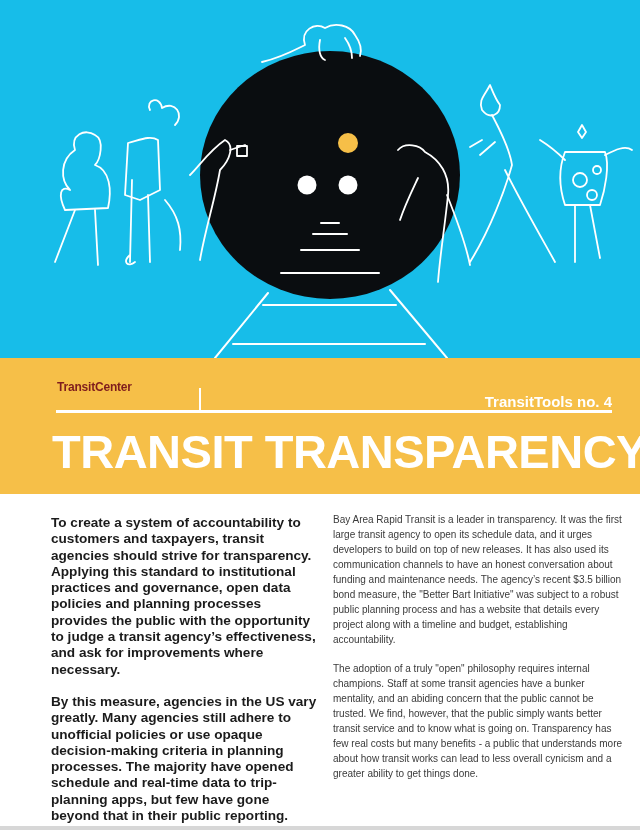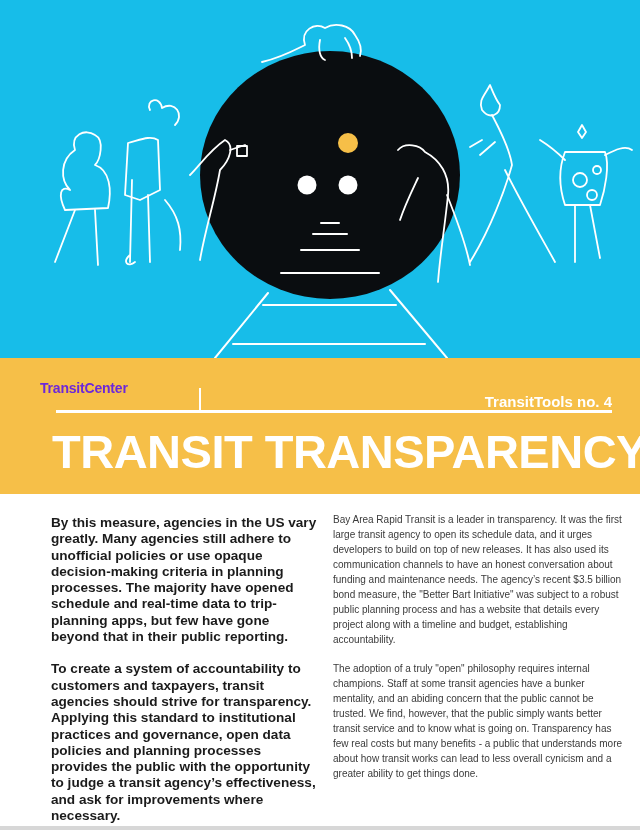--- a/index.html
+++ b/index.html
@@ -3,21 +3,21 @@
 <meta charset="utf-8">
 <style>
   * { box-sizing: border-box; margin: 0; padding: 0; }
   html, body { width: 640px; height: 830px; overflow: hidden; background: #ffffff; }
   body { font-family: "Liberation Sans", "DejaVu Sans", sans-serif; position: relative; }
 
   .hero { position: absolute; left: 0; top: 0; width: 640px; height: 358px; background: #17bde9; overflow: hidden; }
   .hero svg { position: absolute; left: 0; top: 0; }
 
   .banner { position: absolute; left: 0; top: 358px; width: 640px; height: 136px; background: #f6bf48; }
-  .brand { position: absolute; left: 40px; top: 22px; color: #6d28d9; font-weight: bold; font-size: 14px; letter-spacing: -0.2px; }
+  .brand { position: absolute; left: 57px; top: 22px; color: #7f1d1d; font-weight: bold; font-size: 12px; letter-spacing: -0.2px; }
   .brand-tick { position: absolute; left: 199px; top: 30px; width: 2px; height: 23px; background: #ffffff; }
   .series { position: absolute; right: 28px; top: 35px; color: #ffffff; font-weight: bold; font-size: 15px; }
   .rule { position: absolute; left: 56px; top: 52px; width: 556px; height: 3px; background: #ffffff; }
   .title { position: absolute; left: 52px; top: 66px; color: #ffffff; font-weight: bold; font-size: 47px; letter-spacing: -0.5px; white-space: nowrap; }
 
   .col-left { position: absolute; left: 51px; top: 515px; width: 270px; color: #1b1b1b; font-weight: bold; font-size: 13.6px; line-height: 16.3px; }
   .col-left p { margin-bottom: 16px; }
   .col-right { position: absolute; left: 333px; top: 512px; width: 295px; color: #3a3a3a; font-size: 10px; line-height: 15px; }
   .col-right p { margin-bottom: 14px; }
 
@@ -84,22 +84,22 @@
 
 <div class="banner">
   <div class="brand">TransitCenter</div>
   <div class="brand-tick"></div>
   <div class="series">TransitTools no. 4</div>
   <div class="rule"></div>
   <div class="title">TRANSIT TRANSPARENCY</div>
 </div>
 
 <div class="col-left">
+  <p>To create a system of accountability to customers and taxpayers, transit agencies should strive for transparency. Applying this standard to institutional practices and governance, open data policies and planning processes provides the public with the opportunity to judge a transit agency’s effectiveness, and ask for improvements where necessary.</p>
   <p>By this measure, agencies in the US vary greatly. Many agencies still adhere to unofficial policies or use opaque decision-making criteria in planning processes. The majority have opened schedule and real-time data to trip-planning apps, but few have gone beyond that in their public reporting.</p>
-  <p>To create a system of accountability to customers and taxpayers, transit agencies should strive for transparency. Applying this standard to institutional practices and governance, open data policies and planning processes provides the public with the opportunity to judge a transit agency’s effectiveness, and ask for improvements where necessary.</p>
 </div>
 
 <div class="col-right">
   <p>Bay Area Rapid Transit is a leader in transparency. It was the first large transit agency to open its schedule data, and it urges developers to build on top of new releases. It has also used its communication channels to have an honest conversation about funding and maintenance needs. The agency’s recent $3.5 billion bond measure, the "Better Bart Initiative" was subject to a robust public planning process and has a website that details every project along with a timeline and budget, establishing accountability.</p>
   <p>The adoption of a truly "open" philosophy requires internal champions. Staff at some transit agencies have a bunker mentality, and an abiding concern that the public cannot be trusted. We find, however, that the public simply wants better transit service and to know what is going on. Transparency has few real costs but many benefits - a public that understands more about how transit works can lead to less overall cynicism and a greater ability to get things done.</p>
 </div>
 
 <div class="footer-strip"></div>
 
 </body></html>

